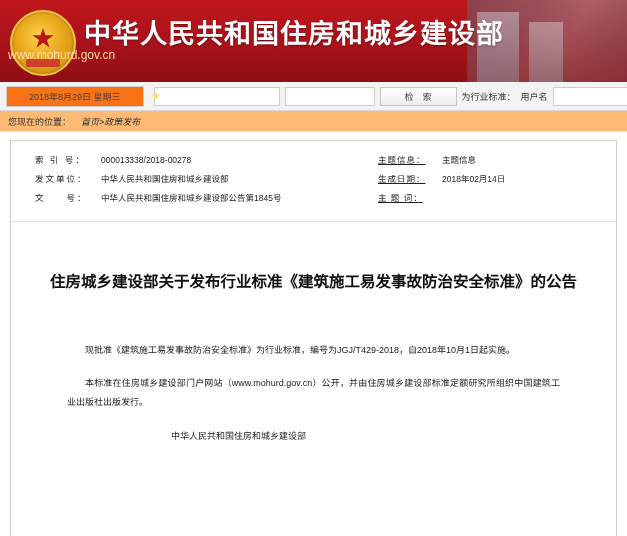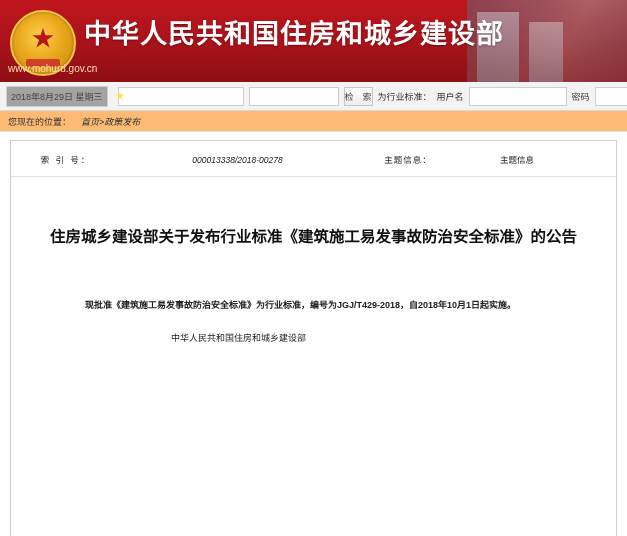--- a/index.html
+++ b/index.html
@@ -103,41 +103,41 @@
   .title-en {
     margin-top: 6px;
     font-size: 8px;
     color: #f6d8a8;
     letter-spacing: .2px;
     white-space: nowrap;
   }
   .header-url {
     position: absolute;
     left: 8px;
-    bottom: 8px;
-    font-size: 10px;
+    bottom: 20px;
+    font-size: 12px;
     color: #ffdca8;
   }
 
   
   .searchbar {
     height: 28px;
     background: #f3f3f3;
     border-bottom: 1px solid #d9d9d9;
     display: flex;
     align-items: center;
     padding: 0 6px;
     gap: 5px;
     font-size: 9px;
     color: #333;
   }
   .date-box {
     border: 1px solid #cfcfcf;
-    background: #a3a3a3;
-    padding: 3px 4px;
+    background: #f97316;
+    padding: 3px 22px;
     font-size: 9px;
     color: #444;
     white-space: nowrap;
   }
   .flag-btn {
     width: 20px; height: 16px;
     background: #cf1b20;
     position: relative;
   }
   .flag-btn:after {
@@ -153,21 +153,21 @@
     background: #fff;
     height: 15px;
     width: 92px;
   }
   .txt-input.wide { width: 120px; }
   .txt-input.mid  { width: 84px; }
   .lbl { white-space: nowrap; color: #333; font-size: 9px; }
   .btn-sm {
     border: 1px solid #c6c6c6;
     background: linear-gradient(180deg,#ffffff,#ededed);
-    padding: 2px 0;
+    padding: 2px 24px;
     font-size: 9px;
     color: #333;
     white-space: nowrap;
   }
   .spacer { flex: 1; }
 
   
   .breadcrumb {
     height: 20px;
     display: flex;
@@ -184,68 +184,68 @@
   
   .doc {
     position: relative;
     margin: 8px 10px 0 10px;
     border: 1px solid #cfcfcf;
     height: 455px;
     box-sizing: border-box;
     background: #fff;
   }
   .meta {
-    padding: 10px 22px 6px 22px;
+    padding: 10px 22px 14px 22px;
     border-bottom: 1px solid #e2e2e2;
-    text-align: center;
   }
   table.meta-table {
     width: 100%;
     border-collapse: collapse;
     font-size: 8.5px;
     color: #222;
   }
   table.meta-table td {
     vertical-align: top;
     padding: 3px 2px;
     line-height: 1.5;
   }
   td.k {
     width: 62px;
     white-space: nowrap;
     color: #222;
     letter-spacing: 2px;
   }
-  td.v { color: #222; font-style: italic; }
+  td.v { color: #222; }
   td.k2 {
     width: 60px;
     white-space: nowrap;
     color: #222;
     letter-spacing: 1px;
     padding-left: 14px;
+    text-decoration: underline;
   }
   td.v2 { width: 150px; color: #222; }
 
   .doc-title {
     margin: 48px 34px 0 34px;
     text-align: center;
     font-family: "DejaVu Sans", "Liberation Sans", sans-serif;
     font-size: 15.5px;
     font-weight: bold;
     color: #111;
     line-height: 1.6;
   }
   .doc-body {
     margin: 46px 56px 0 56px;
     font-size: 9px;
     color: #222;
     line-height: 2.1;
     text-align: justify;
   }
-  .doc-body p { margin: 0 0 14px 0; text-indent: 2em; font-weight: bold; }
+  .doc-body p { margin: 0 0 14px 0; text-indent: 2em; }
   .sign {
     margin: 16px 150px 0 0;
     text-align: center;
     font-size: 9px;
     color: #222;
     line-height: 1.9;
   }
   .sign div { text-align: center; }
 </style>
 </head>
@@ -290,27 +290,40 @@
 
     <div class="meta">
       <table class="meta-table">
         <tbody>
           <tr>
             <td class="k">索 引 号：</td>
             <td class="v">000013338/2018-00278</td>
             <td class="k2">主题信息：</td>
             <td class="v2">主题信息</td>
           </tr>
+          <tr>
+            <td class="k">发文单位：</td>
+            <td class="v">中华人民共和国住房和城乡建设部</td>
+            <td class="k2">生成日期：</td>
+            <td class="v2">2018年02月14日</td>
+          </tr>
+          <tr>
+            <td class="k">文　　号：</td>
+            <td class="v">中华人民共和国住房和城乡建设部公告第1845号</td>
+            <td class="k2">主 题 词：</td>
+            <td class="v2"></td>
+          </tr>
         </tbody>
       </table>
     </div>
 
     <div class="doc-title">住房城乡建设部关于发布行业标准《建筑施工易发事故防治安全标准》的公告</div>
 
     <div class="doc-body">
       <p>现批准《建筑施工易发事故防治安全标准》为行业标准，编号为JGJ/T429-2018，自2018年10月1日起实施。</p>
+      <p>本标准在住房城乡建设部门户网站（www.mohurd.gov.cn）公开，并由住房城乡建设部标准定额研究所组织中国建筑工业出版社出版发行。</p>
       <div class="sign">
         <div>中华人民共和国住房和城乡建设部</div>
       </div>
     </div>
 
   </div>
 </div>
 
 </body></html>

